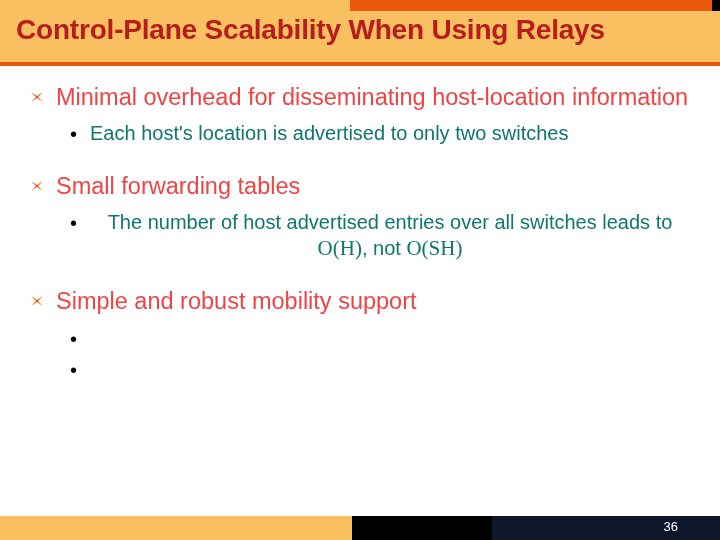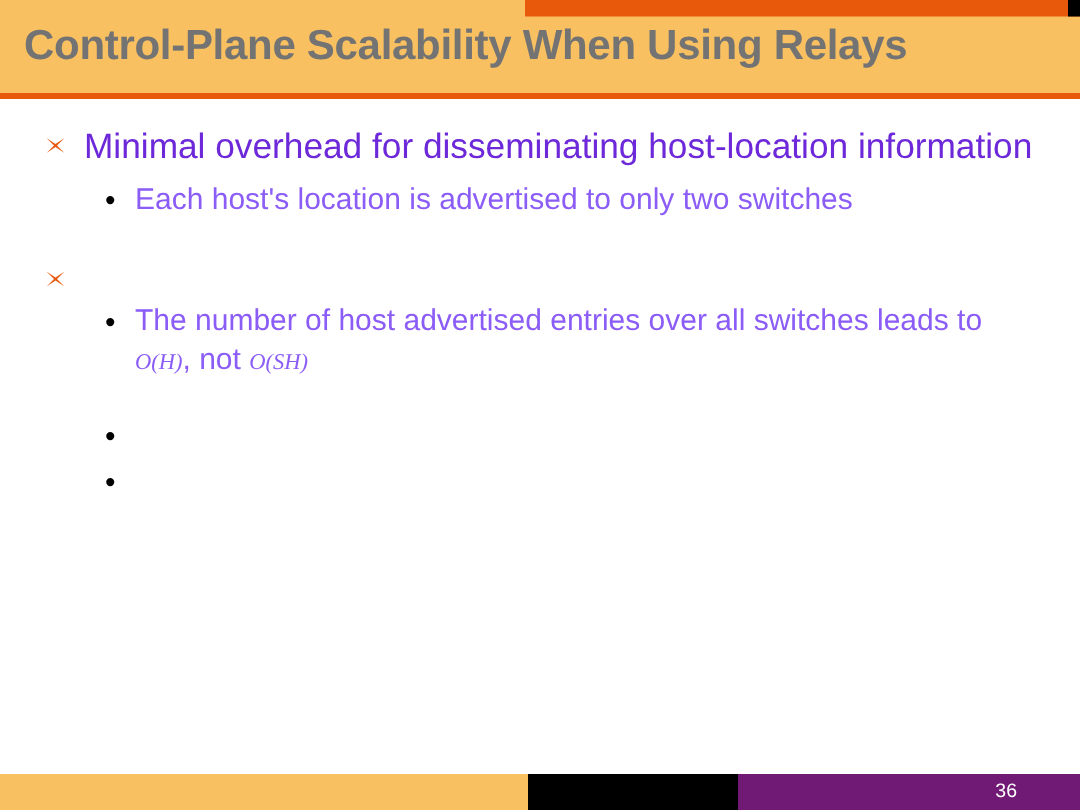--- a/index.html
+++ b/index.html
@@ -35,21 +35,21 @@
     height: 11px;
     background: #000000;
   }
   .title {
     position: absolute;
     top: 14px;
     left: 16px;
     font-family: "Trebuchet MS", "Segoe UI", Arial, sans-serif;
     font-weight: bold;
     font-size: 28px;
-    color: #737373;
+    color: #b91c1c;
     letter-spacing: -0.2px;
   }
   .title-underline {
     position: absolute;
     top: 62px;
     left: 0;
     width: 720px;
     height: 4px;
     background: #e8590c;
   }
@@ -65,21 +65,21 @@
     margin-bottom: 6px;
   }
   .l1-bullet {
     flex: 0 0 auto;
     width: 26px;
     padding-top: 8px;
   }
   .l1-bullet svg { display: block; }
   .l1-text {
     font-size: 23.5px;
-    color: #6d28d9;
+    color: #ef4444;
     line-height: 1.28;
     font-family: Arial, Helvetica, sans-serif;
   }
   .level2-group {
     margin-left: 40px;
     margin-top: 8px;
     margin-bottom: 24px;
   }
   .level2 {
     display: flex;
@@ -90,28 +90,28 @@
     flex: 0 0 auto;
     width: 20px;
     font-size: 20px;
     line-height: 1.3;
     color: #000;
     text-align: left;
     padding-top: 1px;
   }
   .l2-text {
     font-size: 20px;
-    color: #8b5cf6;
+    color: #0f766e;
     line-height: 1.3;
     font-family: Arial, Helvetica, sans-serif;
+    text-align: center;
   }
   .l2-text .ital {
     font-family: "Times New Roman", Times, serif;
-    font-style: italic;
-    font-size: 15px;
+    font-size: 21px;
     margin-top: 31px;
   }
   .footer-band {
     position: absolute;
     bottom: 0;
     left: 0;
     width: 720px;
     height: 24px;
     display: flex;
   }
@@ -121,21 +121,21 @@
     background: #f8c060;
   }
   .footer-mid {
     width: 140px;
     height: 24px;
     background: #000000;
   }
   .footer-right {
     flex: 1;
     height: 24px;
-    background: #701a75;
+    background: #0f172a;
     position: relative;
   }
   .page-num {
     position: absolute;
     right: 42px;
     top: 3px;
     color: #ffffff;
     font-size: 13px;
     font-family: Arial, sans-serif;
   }
@@ -165,30 +165,39 @@
       <div class="l2-text">Each host's location is advertised to only two switches</div>
     </div>
   </div>
 
   <div class="level1">
     <div class="l1-bullet">
       <svg width="14" height="14" viewBox="0 0 14 14">
         <polygon points="7,6 1,2 6,7 1,12 7,8 13,12 8,7 13,2" fill="#e8590c"></polygon>
       </svg>
     </div>
+    <div class="l1-text">Small forwarding tables</div>
   </div>
   <div class="level2-group">
     <div class="level2">
       <div class="l2-bullet">•</div>
       <div class="l2-text">
         <span>The number of host advertised entries over all switches leads to </span><span class="ital">O(H)</span><span>, not </span><span class="ital">O(SH)</span>
       </div>
     </div>
   </div>
 
+  <div class="level1">
+    <div class="l1-bullet">
+      <svg width="14" height="14" viewBox="0 0 14 14">
+        <polygon points="7,6 1,2 6,7 1,12 7,8 13,12 8,7 13,2" fill="#e8590c"></polygon>
+      </svg>
+    </div>
+    <div class="l1-text">Simple and robust mobility support</div>
+  </div>
   <div class="level2-group">
     <div class="level2">
       <div class="l2-bullet">•</div>
     </div>
     <div class="level2">
       <div class="l2-bullet">•</div>
     </div>
   </div>
 
 </div>

